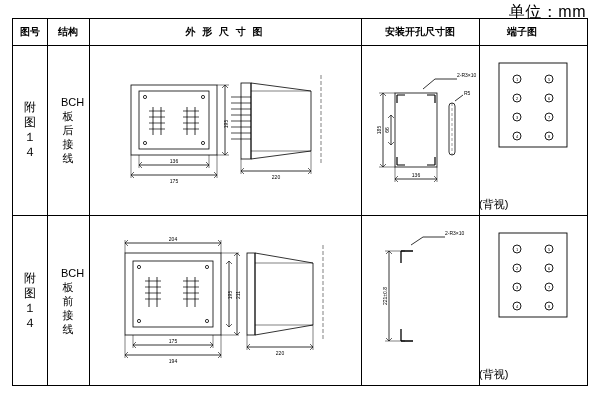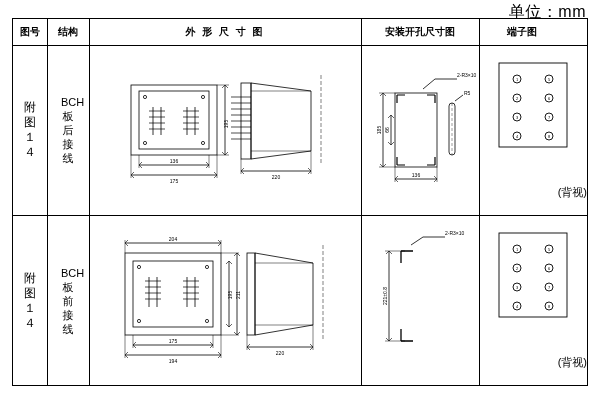--- a/index.html
+++ b/index.html
@@ -43,22 +43,23 @@
   }
   .vtext2{
     font-size:11px;line-height:14px;text-align:center;width:14px;
   }
   .draw{position:absolute;}
   svg{display:block;}
   .lbl{font-size:5px;font-family:"Liberation Sans",sans-serif;}
   .backview{
     position:absolute;
     font-size:11px;
-    text-align:right;
+    text-align:left;
     width:100%;
+    margin-top:12px;
   }
 </style>
 </head>
 <body>
 
 <div class="unit">单位：mm</div>
 
 <div class="table">
 
   <div class="vline" style="left:34px"></div>

